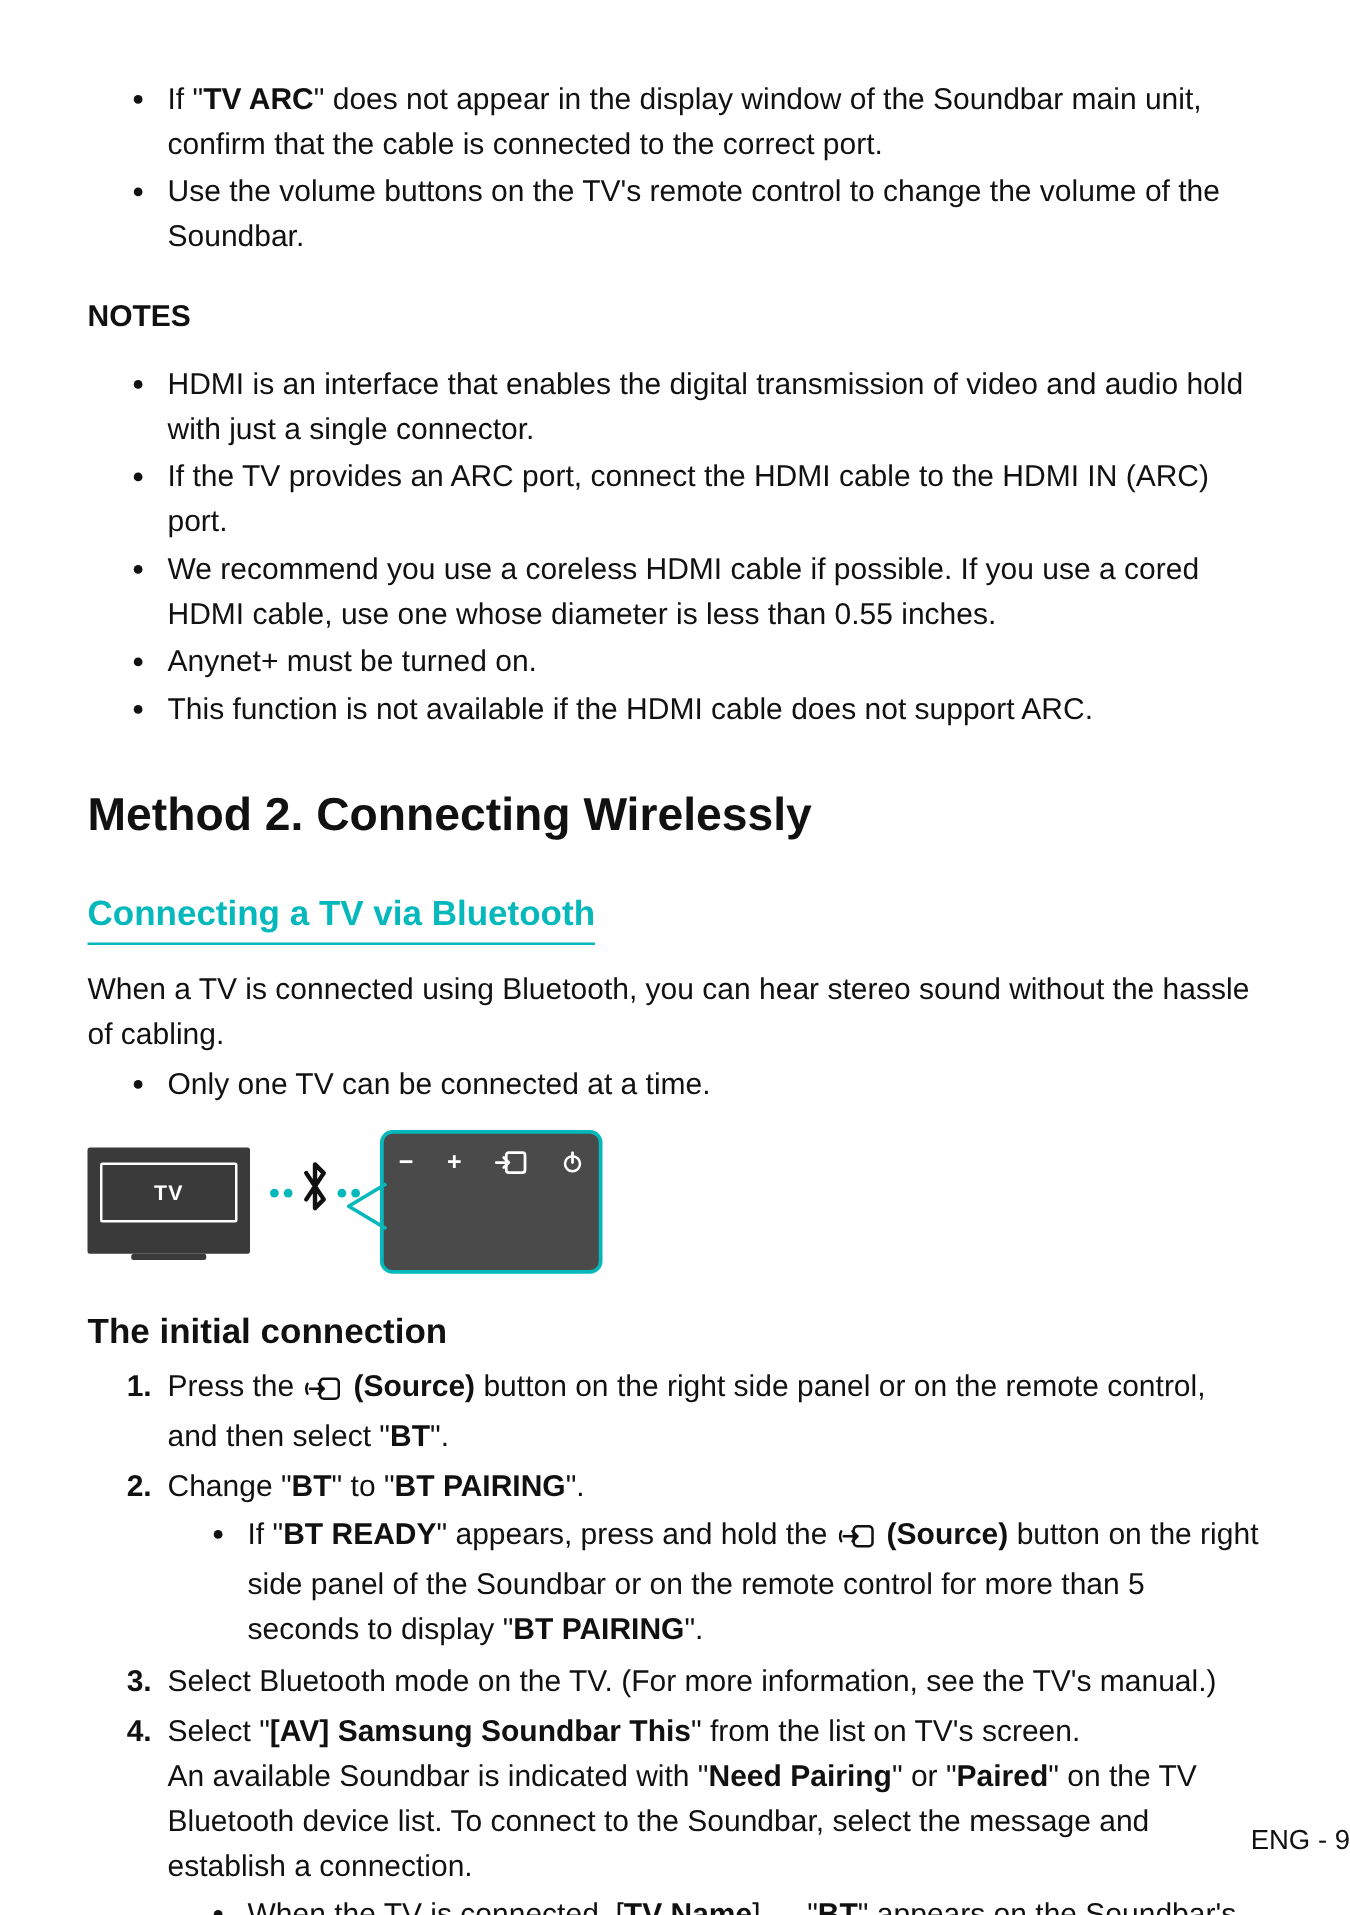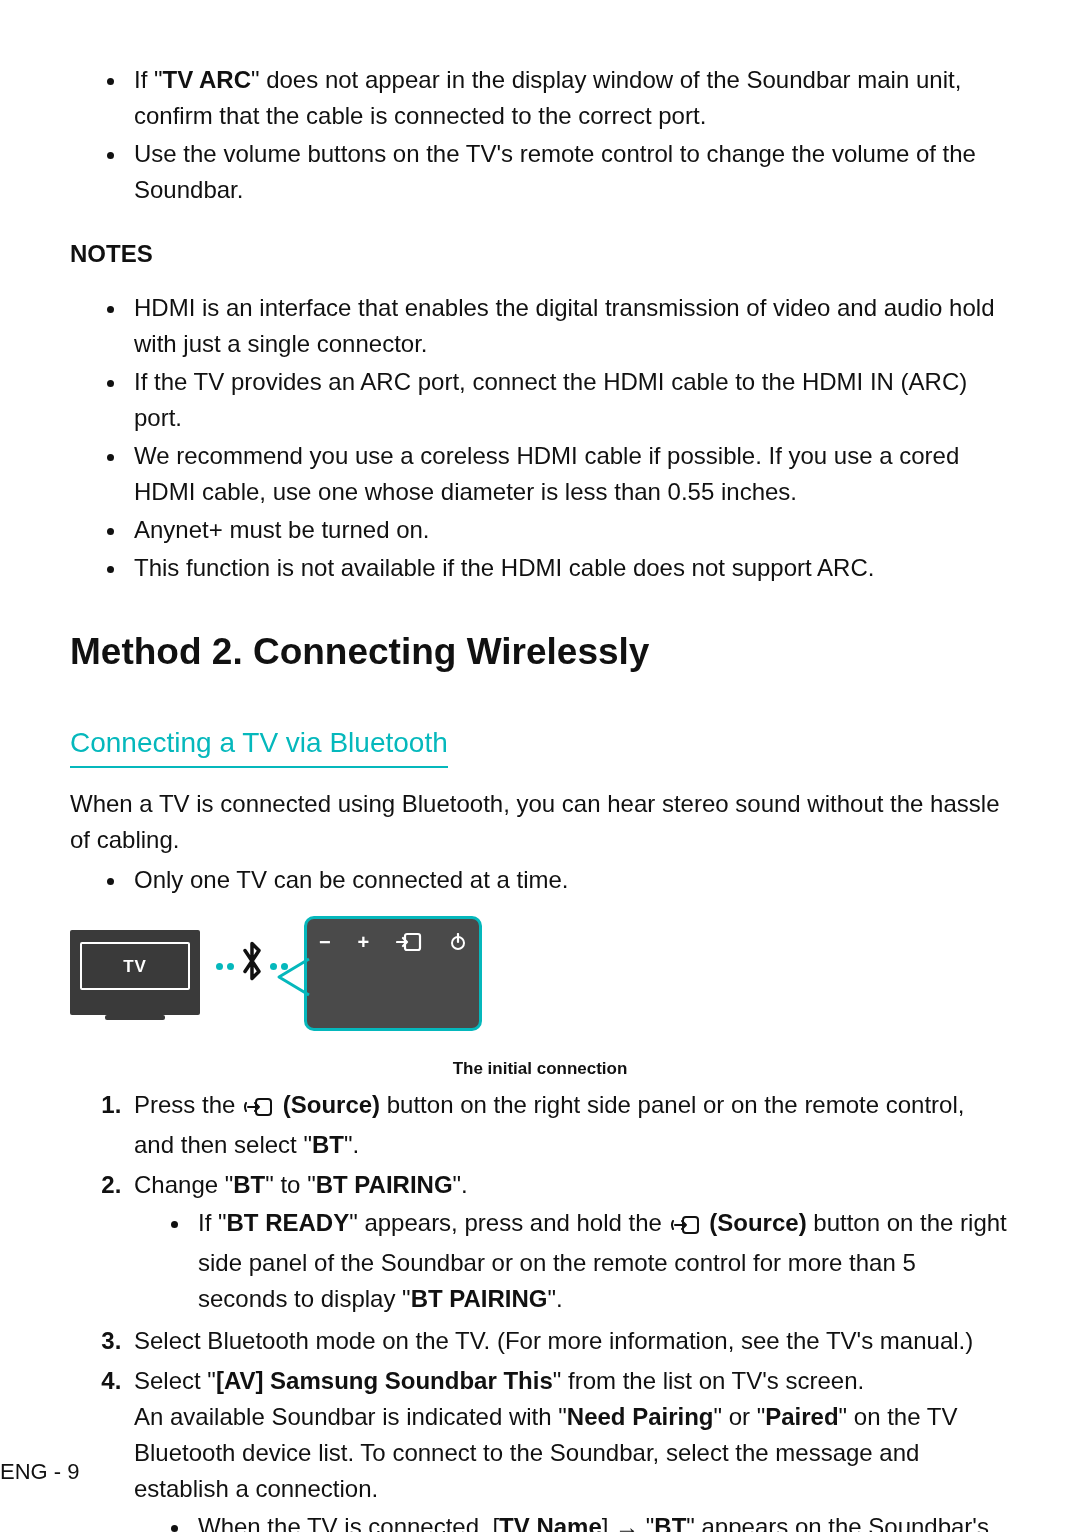--- a/index.html
+++ b/index.html
@@ -34,51 +34,50 @@
     margin-top: 28px;
     margin-bottom: 18px;
   }
   h2.method {
     font-size: 37px;
     font-weight: 700;
     margin: 38px 0 20px 0;
   }
   h3.subheading {
     font-size: 28px;
-    font-weight: 400;
+    font-weight: 700;
     color: var(--accent-teal);
     border-bottom: 2px solid var(--accent-teal);
     display: inline-block;
     padding-bottom: 2px;
-    margin: 22px 0 10px 0;
+    margin: 10px 0 10px 0;
   }
   p.lead {
     margin: 8px 0 4px 0;
   }
   h4.subsub {
-    font-size: 17px;
+    font-size: 28px;
     font-weight: 700;
     margin: 21px 0 6px 0;
-    text-align: center;
   }
   ol.steps {
     padding-left: 58px;
     margin: 0;
   }
   ol.steps > li {
     margin: 4px 0;
     padding-left: 6px;
   }
   ol.steps > li::marker { font-weight: 700; }
   .b { font-weight: 700; }
   .page-footer {
     position: absolute;
     bottom: 44px;
-    left: 0; right: 16px;
-    text-align: left;
+    left: 0; right: 0;
+    text-align: right;
     font-size: 22px;
   }
 
   
   .diagram {
     margin: 18px 0 10px 0;
     display: flex;
     align-items: center;
     gap: 14px;
   }

